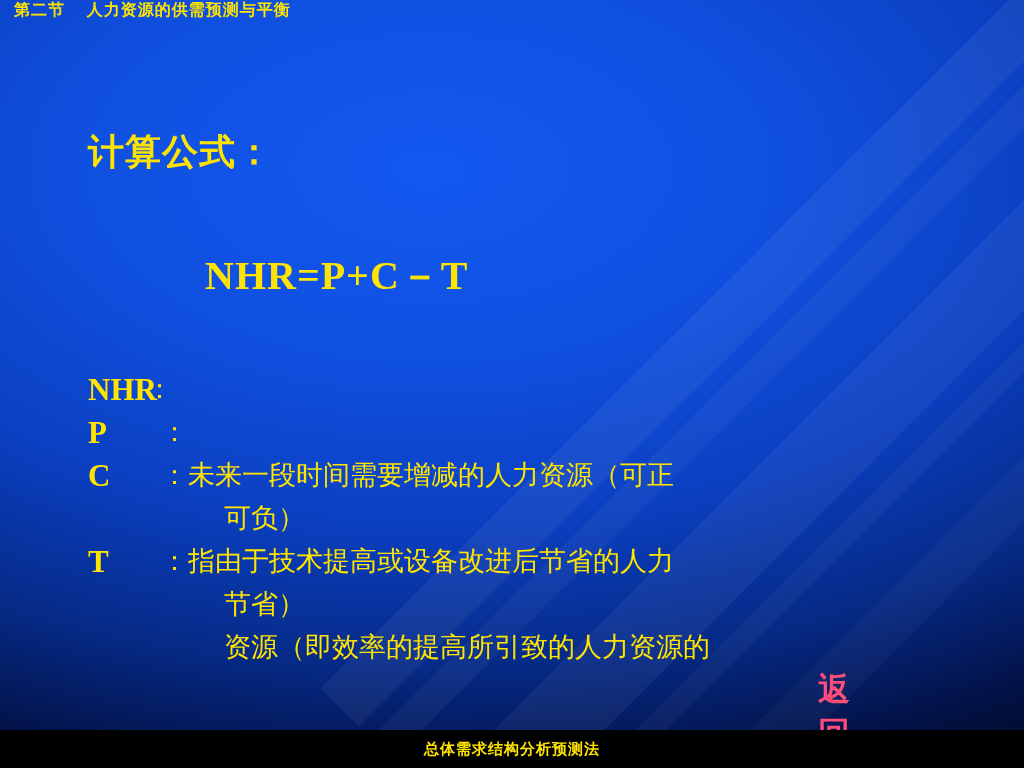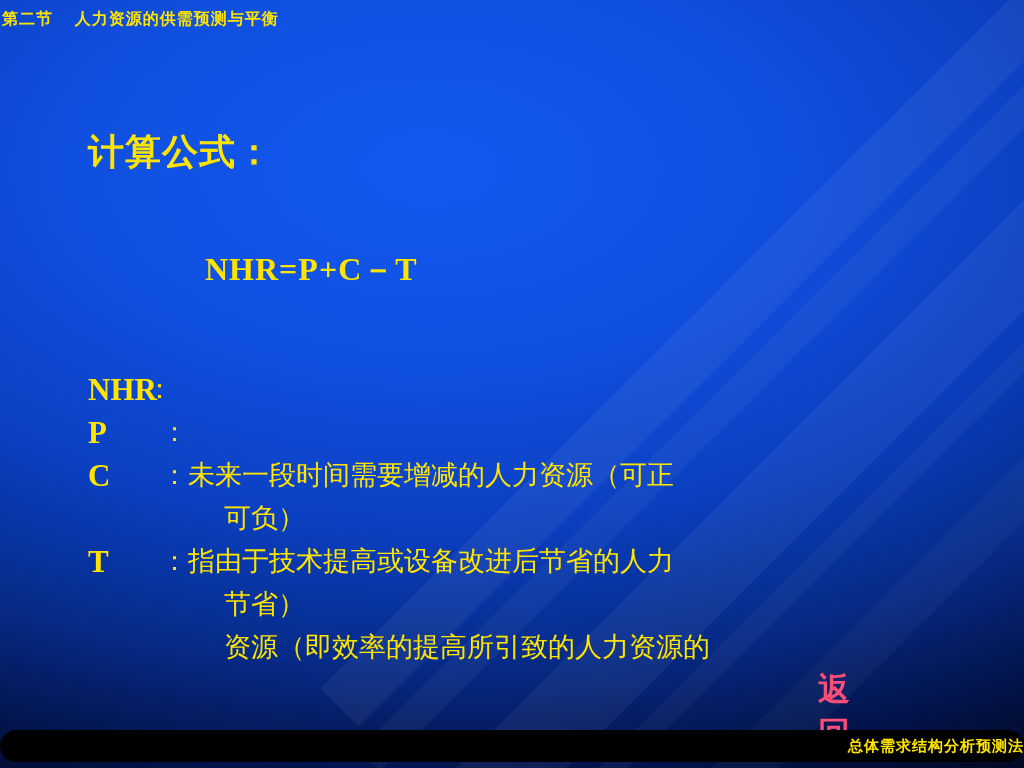--- a/index.html
+++ b/index.html
@@ -37,22 +37,21 @@
   .streak.s4 { width: 1500px; height: 22px; left: 230px;  top: 390px; background: rgba(255,255,255,0.04); }
   .streak.s5 { width: 1500px; height: 46px; left: 270px;  top: 470px; background: rgba(255,255,255,0.035); }
 
   
   .header {
     position: absolute;
     left: 0; top: 0;
     width: 1024px;
     height: 38px;
     display: flex;
-    align-items: center;
-    padding-left: 2px;
+    padding-left: 14px;
     box-sizing: border-box;
     z-index: 5;
   }
   .header-text {
     color: #ffe400;
     font-size: 16px;
     font-weight: bold;
     letter-spacing: 1px;
     white-space: pre;
   }
@@ -75,21 +74,21 @@
     font-weight: bold;
     letter-spacing: 1px;
   }
 
   .formula {
     position: absolute;
     left: 205px;
     top: 248px;
     color: #ffe400;
     font-family: "Liberation Serif", serif;
-    font-size: 32px;
+    font-size: 40px;
     font-weight: bold;
     letter-spacing: 1px;
   }
 
   .defs {
     position: absolute;
     left: 88px;
     top: 368px;
     width: 760px;
     color: #ffe400;
@@ -134,27 +133,26 @@
     letter-spacing: 2px;
     cursor: pointer;
   }
 
   
   .footer {
     position: absolute;
     left: 0;
     top: 730px;
     width: 1024px;
-    height: 32px;
+    height: 38px;
     background: #000000;
     display: flex;
     align-items: center;
-    justify-content: flex-end;
+    justify-content: center;
     z-index: 6;
-    border-radius: 18px;
   }
   .footer-text {
     color: #ffe400;
     font-size: 15px;
     font-weight: bold;
     letter-spacing: 1px;
   }
 </style>
 </head>
 <body>

